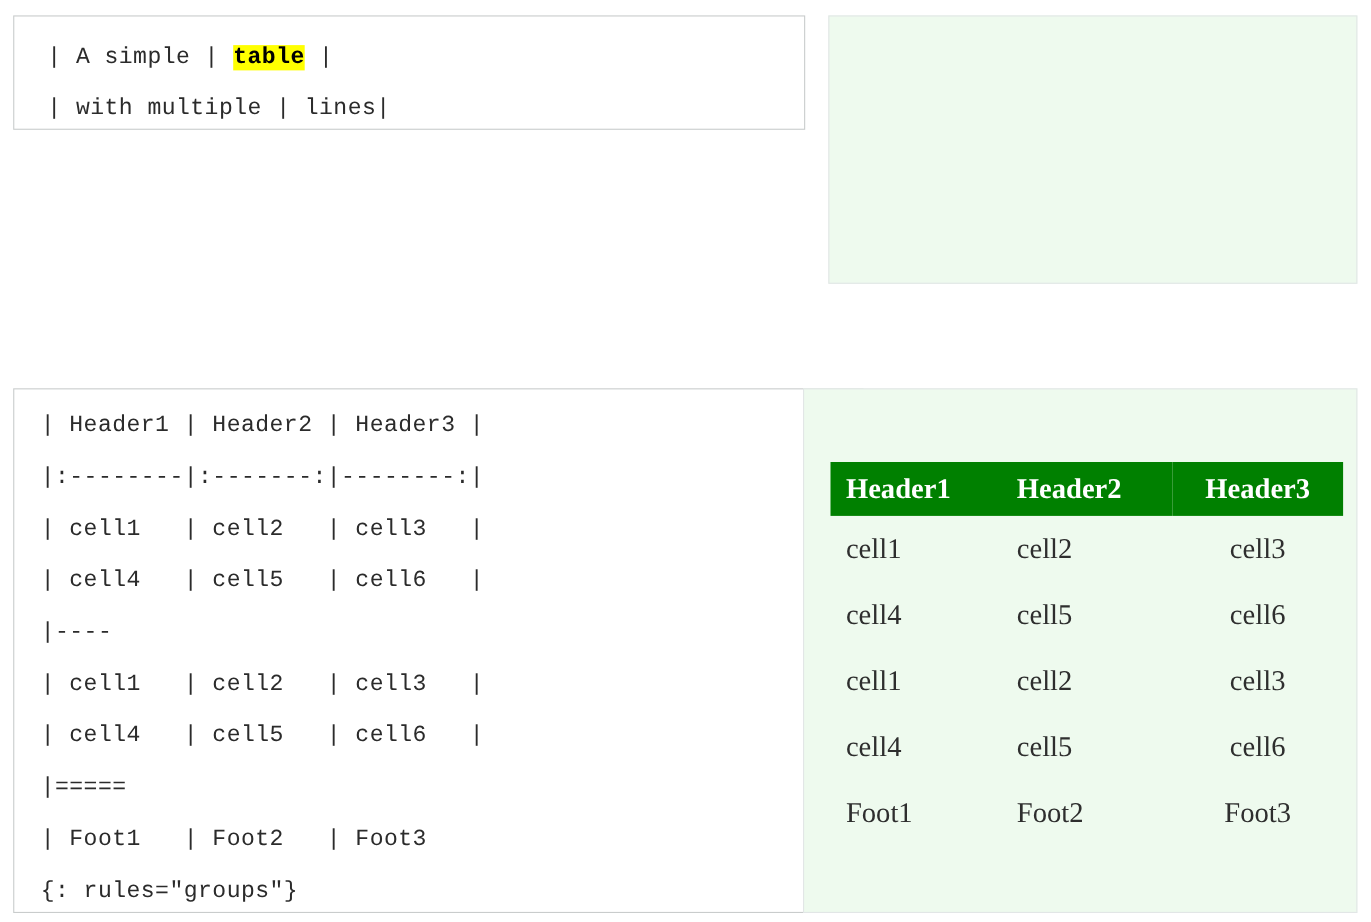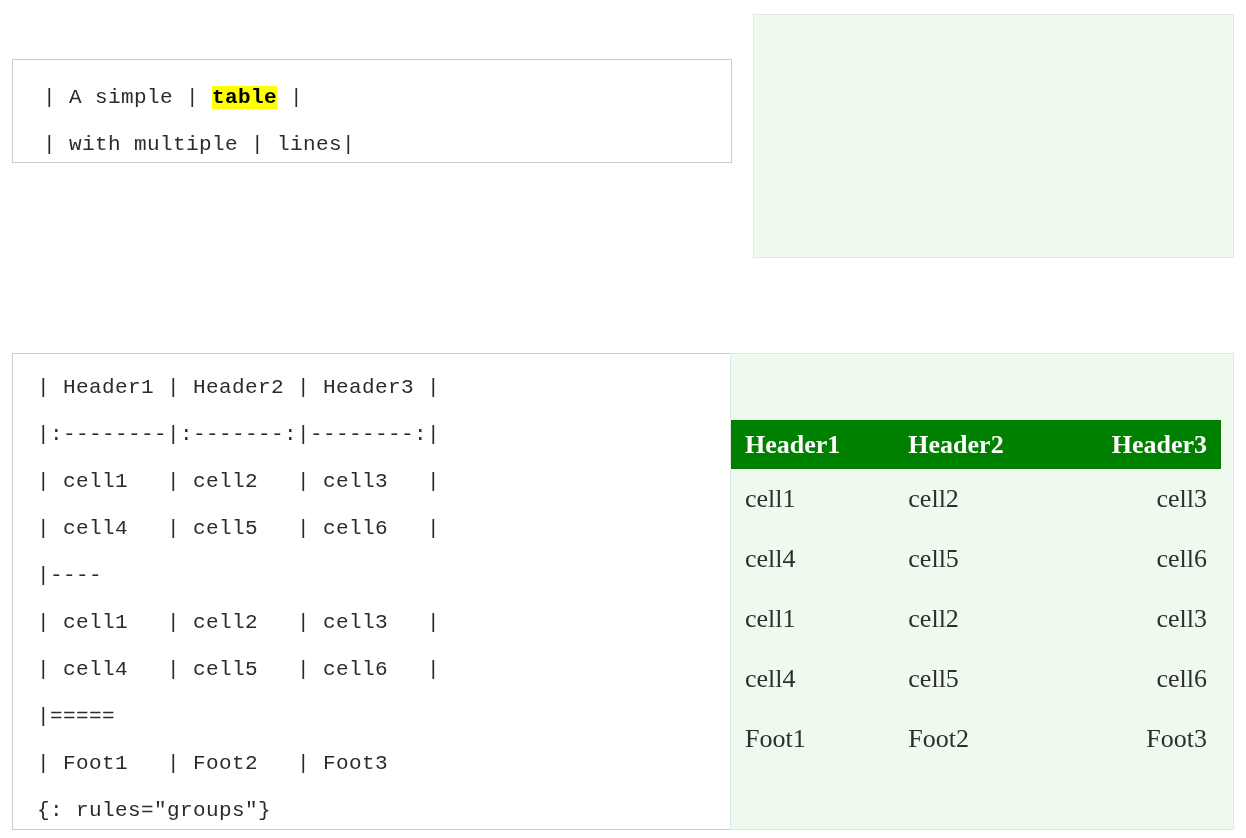--- a/index.html
+++ b/index.html
@@ -92,26 +92,26 @@
   }
   .grouped-table td {
     height: 60px;
     padding: 0 14px;
     border: 0;
     vertical-align: middle;
     font-family: Liberation Serif, serif;
   }
   .a-left   { text-align: left; }
   .a-center { text-align: left; }
-  .a-right  { text-align: right; }
+  .a-right  { text-align: center; }
 </style>
 </head>
 <body>
 
-<div class="panel code-panel" style="left:12px; top:14px; width:720px; height:104px;margin-top:45px;">
+<div class="panel code-panel" style="left:12px; top:14px; width:720px; height:104px;">
   <pre class="code-block code-top"><span><span>| A simple | </span><span class="hl">table</span><span> |</span></span>
 <span>| with multiple | lines|</span></pre>
 </div>
 
 <div class="panel render-panel" style="left:753px; top:14px; width:481px; height:244px;">
   <div style="padding:62px 28px 0 24px;">
     <table class="simple-table">
       <tbody>
       </tbody>
     </table>
@@ -125,21 +125,21 @@
 <span>| cell4   | cell5   | cell6   |</span>
 <span>|----</span>
 <span>| cell1   | cell2   | cell3   |</span>
 <span>| cell4   | cell5   | cell6   |</span>
 <span>|=====</span>
 <span>| Foot1   | Foot2   | Foot3</span>
 <span>{: rules="groups"}</span></pre>
 </div>
 
 <div class="panel render-panel" style="left:730px; top:353px; width:504px; height:477px;">
-  <div style="padding:66px 12px 0 0;">
+  <div style="padding:66px 12px 0 24px;">
     <table class="grouped-table">
       <thead>
         <tr>
           <th class="a-left">Header1</th>
           <th class="a-center">Header2</th>
           <th class="a-right">Header3</th>
         </tr>
       </thead>
       <tbody>
         <tr>

